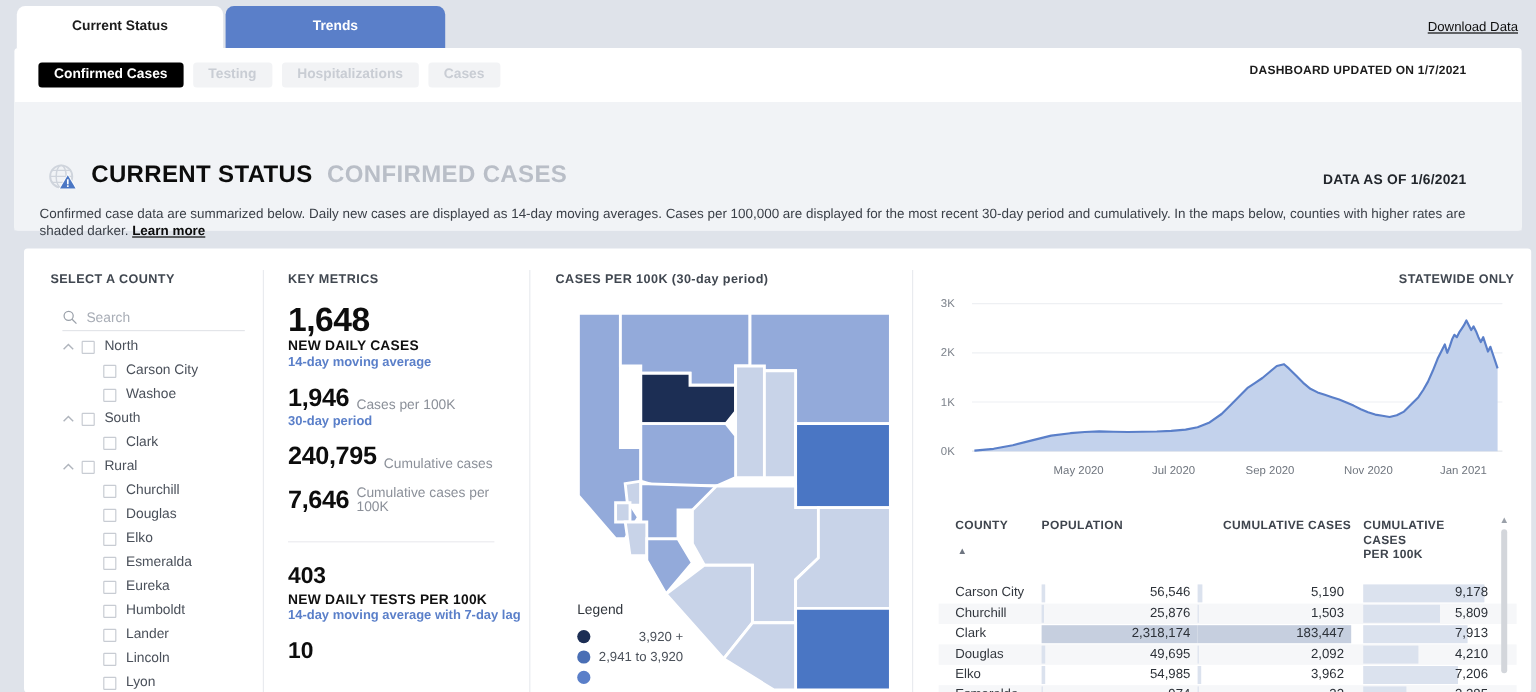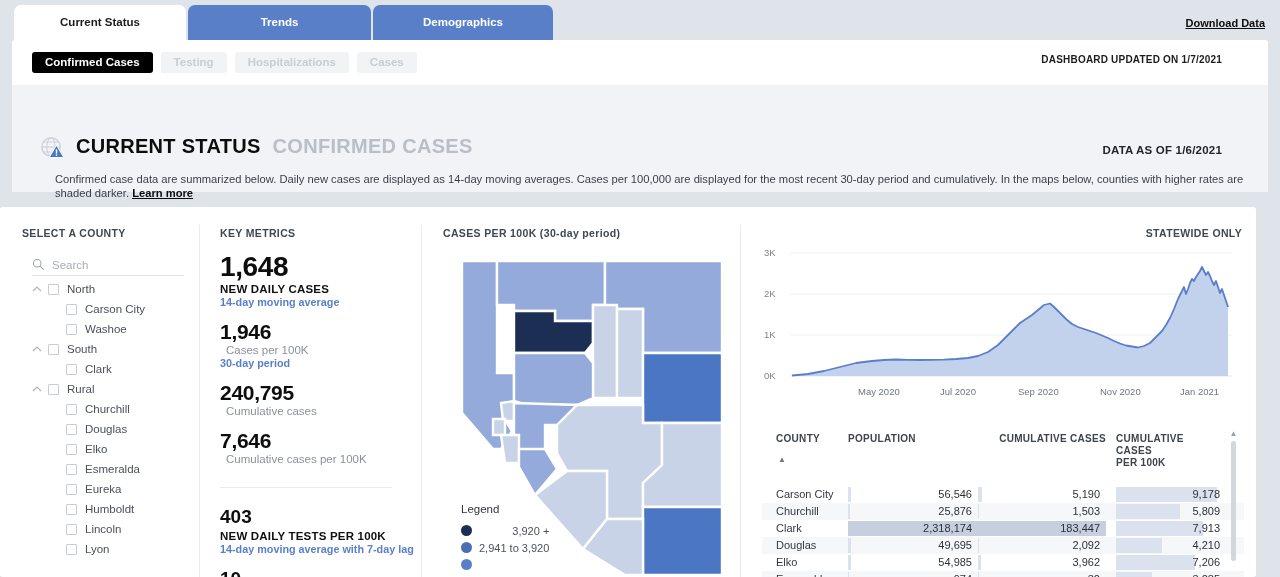--- a/index.html
+++ b/index.html
@@ -24,21 +24,21 @@
     margin-right: 2px; cursor: pointer; user-select: none;
   }
   .tab.active { background: #ffffff; color: #1c1c1c; }
   .tab-current { width: 172px; }
   .tab-trends { width: 183px; }
   .tab-demo { width: 180px; }
   .tab-county { width: 179px; }
 
   .download {
     position: absolute; right: 15px; top: 17px;
-    font-size: 11px; color: #0e0e0e; font-weight: 700;
+    font-size: 11px; color: #0e0e0e; font-weight: 400;
     text-decoration: underline; cursor: pointer;
   }
 
   
   .headcard {
     position: absolute; left: 12px; top: 40px; width: 1256px; height: 152px;
     background: #ffffff; border-radius: 3px;
   }
   .subtabs { position: absolute; left: 20px; top: 12px; display: flex; }
   .subtab {
@@ -59,28 +59,28 @@
   }
   .globe { position: absolute; left: 28px; top: 96px; width: 26px; height: 26px; }
   .title-wrap { position: absolute; left: 64px; top: 95px; display: flex; align-items: baseline; }
   .t-main { font-size: 20px; font-weight: 700; color: #0c0c0c; letter-spacing: .3px; }
   .t-sub  { font-size: 20px; font-weight: 700; color: #b9bec7; letter-spacing: .3px; margin-left: 12px; }
   .dataasof {
     position: absolute; right: 46px; top: 104px;
     font-size: 11.5px; font-weight: 600; color: #22262c; letter-spacing: .2px;
   }
   .desc {
-    position: absolute; left: 43px; top: 132px; width: 1222px;
+    position: absolute; left: 21px; top: 132px; width: 1222px;
     font-size: 11.2px; line-height: 1.28; color: #3a3f47;
   }
   .desc a { color: #0b0b0b; font-weight: 700; text-decoration: underline; }
 
   
   .maincard {
-    position: absolute; left: 0; top: 207px; width: 1256px; height: 370px;
+    position: absolute; left: 20px; top: 207px; width: 1256px; height: 370px;
     background: #ffffff; border-radius: 3px;
   }
 
   .panel-label {
     font-size: 10.5px; font-weight: 600; color: #404750; letter-spacing: .35px;
   }
 
   
   .counties { position: absolute; left: 22px; top: 20px; width: 175px; height: 350px; }
   .sep1 { position: absolute; left: 199px; top: 18px; width: 1px; height: 352px; background: #e9ebef; }
@@ -103,21 +103,21 @@
     width: 11px; height: 11px; border: 1px solid #c8ccd3; background: #fff;
     border-radius: 1px; margin-right: 8px; flex: 0 0 auto;
   }
   .clabel { white-space: nowrap; }
 
   
   .metrics { position: absolute; left: 220px; top: 20px; width: 195px; height: 350px; }
   .m-big { font-size: 28px; font-weight: 700; color: #0d0d0d; letter-spacing: -.4px; line-height: 1.05; }
   .m-cap { font-size: 11.5px; font-weight: 700; color: #101010; letter-spacing: .2px; margin-top: 2px; }
   .m-note { font-size: 10.8px; font-weight: 700; color: #5a7fc9; margin-top: 1px; }
-  .m-row { display: flex; align-items: flex-start; margin-top: 12px; flex-direction: column; }
+  .m-row { display: flex; align-items: flex-end; margin-top: 12px; }
   .m-num { font-size: 21px; font-weight: 700; color: #0d0d0d; letter-spacing: -.3px; }
   .m-lbl { font-size: 11.5px; color: #8b9099; margin-left: 6px; }
   .m-div { width: 172px; height: 1px; background: #ececef; margin-top: 22px; }
   .m-small { font-size: 19px; font-weight: 700; color: #0d0d0d; }
 
   
   .mapwrap { position: absolute; left: 443px; top: 20px; width: 296px; height: 350px; }
   .mapsvg { position: absolute; left: 14px; top: 26px; }
   .legend { position: absolute; left: 18px; top: 276px; }
   .leg-title { font-size: 11.5px; color: #31363d; margin-bottom: 7px; }
@@ -175,21 +175,20 @@
 </style>
 </head>
 <body>
 
 <div class="page">
 
   <div class="tabbar">
     <div class="tabs">
       <div class="tab tab-current active"><span>Current Status</span></div>
       <div class="tab tab-trends"><span>Trends</span></div>
-      <div class="tab tab-demo"><span>Demographics</span></div>
     </div>
     <div class="download">Download Data</div>
   </div>
 
   <div class="headcard">
 
     <div class="subtabs">
       <div class="subtab active"><span>Confirmed Cases</span></div>
       <div class="subtab"><span>Testing</span></div>
       <div class="subtab"><span>Hospitalizations</span></div>
@@ -298,20 +297,24 @@
         <div class="crow child">
             <span class="cbox"></span>
             <span class="clabel">Eureka</span>
           </div>
         <div class="crow child">
             <span class="cbox"></span>
             <span class="clabel">Humboldt</span>
           </div>
         <div class="crow child">
             <span class="cbox"></span>
+            <span class="clabel">Lander</span>
+          </div>
+        <div class="crow child">
+            <span class="cbox"></span>
             <span class="clabel">Lincoln</span>
           </div>
         <div class="crow child">
             <span class="cbox"></span>
             <span class="clabel">Lyon</span>
           </div>
 
       </div>
     </div>
 

